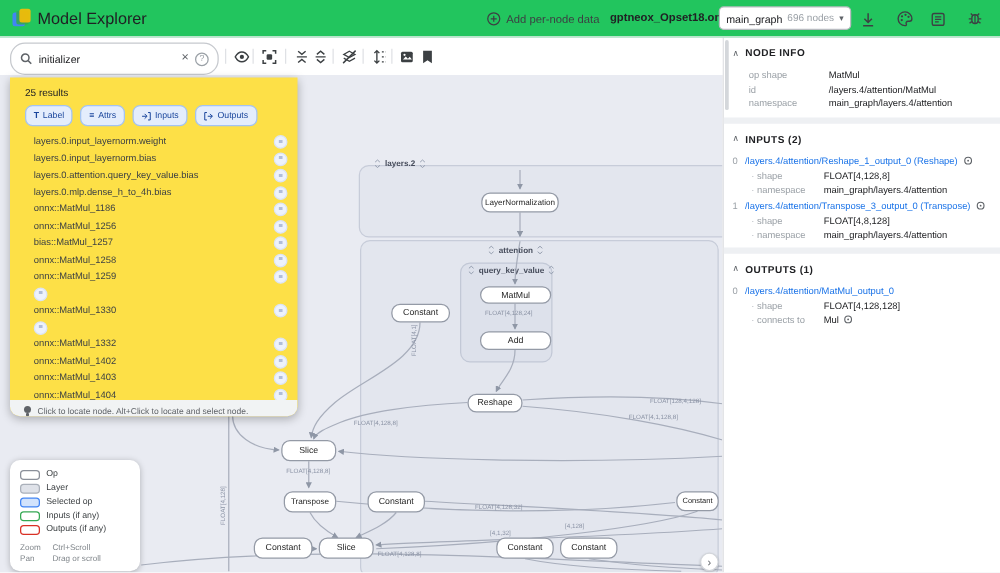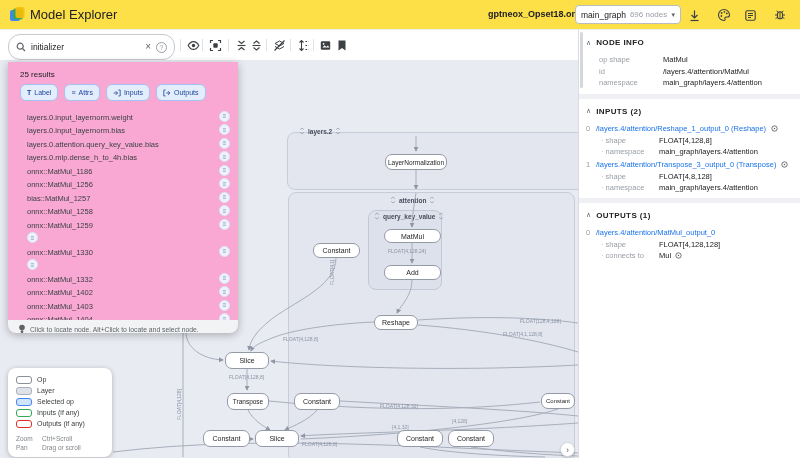--- a/index.html
+++ b/index.html
@@ -2,21 +2,21 @@
 <html><head>
 <meta charset="utf-8">
 <style>
   *{box-sizing:border-box;margin:0;padding:0}
   body{margin:0}
   .app{position:relative;width:800px;height:458px;overflow:hidden;background:#fff;
        font-family:"Liberation Sans","DejaVu Sans",sans-serif;color:#202124}
   svg{display:block}
 
   
-  .hdr{position:absolute;left:0;top:0;width:800px;height:30px;background:#fde047;
+  .hdr{position:absolute;left:0;top:0;width:800px;height:30px;background:#22c55e;
        border-bottom:1px solid #eceef1;z-index:30}
   .hdr .title{position:absolute;left:30px;top:7px;font-size:13px;color:#202124}
   .hdr .logo{position:absolute;left:9px;top:6px}
   .addbtn{position:absolute;left:389px;top:5px;height:20px;display:flex;align-items:center;
           gap:4px;font-size:9px;color:#3c4043;cursor:pointer}
   .modelfile{position:absolute;left:488px;top:9px;font-size:9px;font-weight:bold;color:#202124}
   .gsel{position:absolute;left:575px;top:5px;width:106px;height:19px;border:1px solid #b9bcc1;
         border-radius:4px;display:flex;align-items:center;padding:0 5px;gap:4px;background:#fff}
   .gsel .sel{font-size:8.5px;color:#202124}
   .gsel .cnt{font-size:8px;color:#9aa0a6}
@@ -50,30 +50,30 @@
         white-space:nowrap;cursor:pointer;z-index:4}
   .elabel{position:absolute;font-size:5px;color:#8b93a5;white-space:nowrap;z-index:3}
   .rot{transform:rotate(-90deg);transform-origin:left top}
   .edges{position:absolute;left:0;top:0;z-index:2}
   .ptoggle{position:absolute;left:560px;top:442px;width:15px;height:15px;border-radius:50%;
            background:#fff;border:1px solid #d3d6db;box-shadow:0 1px 2px rgba(0,0,0,.2);
            display:flex;align-items:center;justify-content:center;font-size:9px;color:#5f6368;
            z-index:20;cursor:pointer}
 
   
-  .scard{position:absolute;left:8px;top:62px;width:230px;height:271px;background:#f9a8d4;
+  .scard{position:absolute;left:8px;top:62px;width:230px;height:271px;background:#fde047;
          border-radius:0 0 8px 8px;box-shadow:0 2px 8px rgba(0,0,0,.28);z-index:22;overflow:hidden}
   .scard .rcount{padding:8px 0 5px 12px;font-size:8px;color:#202124}
   .chips{display:flex;gap:6px;padding:0 0 7px 12px}
   .chip{height:17px;border:1px solid #a3c3f3;background:#e4edfc;border-radius:6px;
         display:flex;align-items:center;gap:3px;padding:0 6px;font-size:7px;color:#19459c;cursor:pointer}
   .chip .ci{font-size:7px;font-weight:bold;color:#19459c}
   .cis{width:8px;height:8px}
   .slist{height:212px;overflow:hidden}
-  .srow{height:13.5px;display:flex;align-items:flex-end;padding:0 8px 0 19px;cursor:pointer}
+  .srow{height:13.5px;display:flex;align-items:flex-start;padding:0 8px 0 19px;cursor:pointer}
   .srow span.txt{font-size:7.5px;color:#3c4043;flex:1;white-space:nowrap;overflow:hidden}
   .locico{width:11px;height:11px;border-radius:50%;background:#edf2fc;border:1px solid #dbe4f7;
           color:#7d90b8;font-size:6px;display:flex;align-items:center;justify-content:center;cursor:pointer}
   .sfoot{height:18px;background:#f1f3f4;display:flex;align-items:center;gap:4px;
          padding:0 10px;font-size:6.8px;color:#5f6368}
 
   
   .legend{position:absolute;left:8px;top:368px;width:104px;background:#fff;border-radius:8px;
           box-shadow:0 1px 5px rgba(0,0,0,.25);z-index:22;padding:6px 8px 5px 8px}
   .lrow{display:flex;align-items:center;gap:5px;height:11px}
@@ -225,20 +225,27 @@
   <div class="hdr">
     <span class="logo">
       <svg width="17" height="17" viewBox="0 0 17 17">
         <rect x="1" y="4" width="10" height="11" rx="2" fill="#4285f4"></rect>
         <rect x="4" y="2.5" width="10" height="11" rx="2" fill="#34a853" opacity=".9"></rect>
         <rect x="6.5" y="1" width="9" height="11" rx="2" fill="#fbbc04" opacity=".9"></rect>
       </svg>
     </span>
     <span class="title">Model Explorer</span>
 
+    <span class="addbtn">
+      <svg width="12" height="12" viewBox="0 0 12 12">
+        <circle cx="6" cy="6" r="4.8" fill="none" stroke="#3c4043" stroke-width="1"></circle>
+        <path d="M6 3.6v4.8M3.6 6h4.8" stroke="#3c4043" stroke-width="1"></path>
+      </svg>
+      <span>Add per-node data</span>
+    </span>
 
     <span class="modelfile">gptneox_Opset18.onnx</span>
 
     <span class="gsel">
       <span class="sel">main_graph</span>
       <span class="cnt">696 nodes</span>
       <span class="car">▾</span>
     </span>
 
     <span class="hico" style="left:686px">

